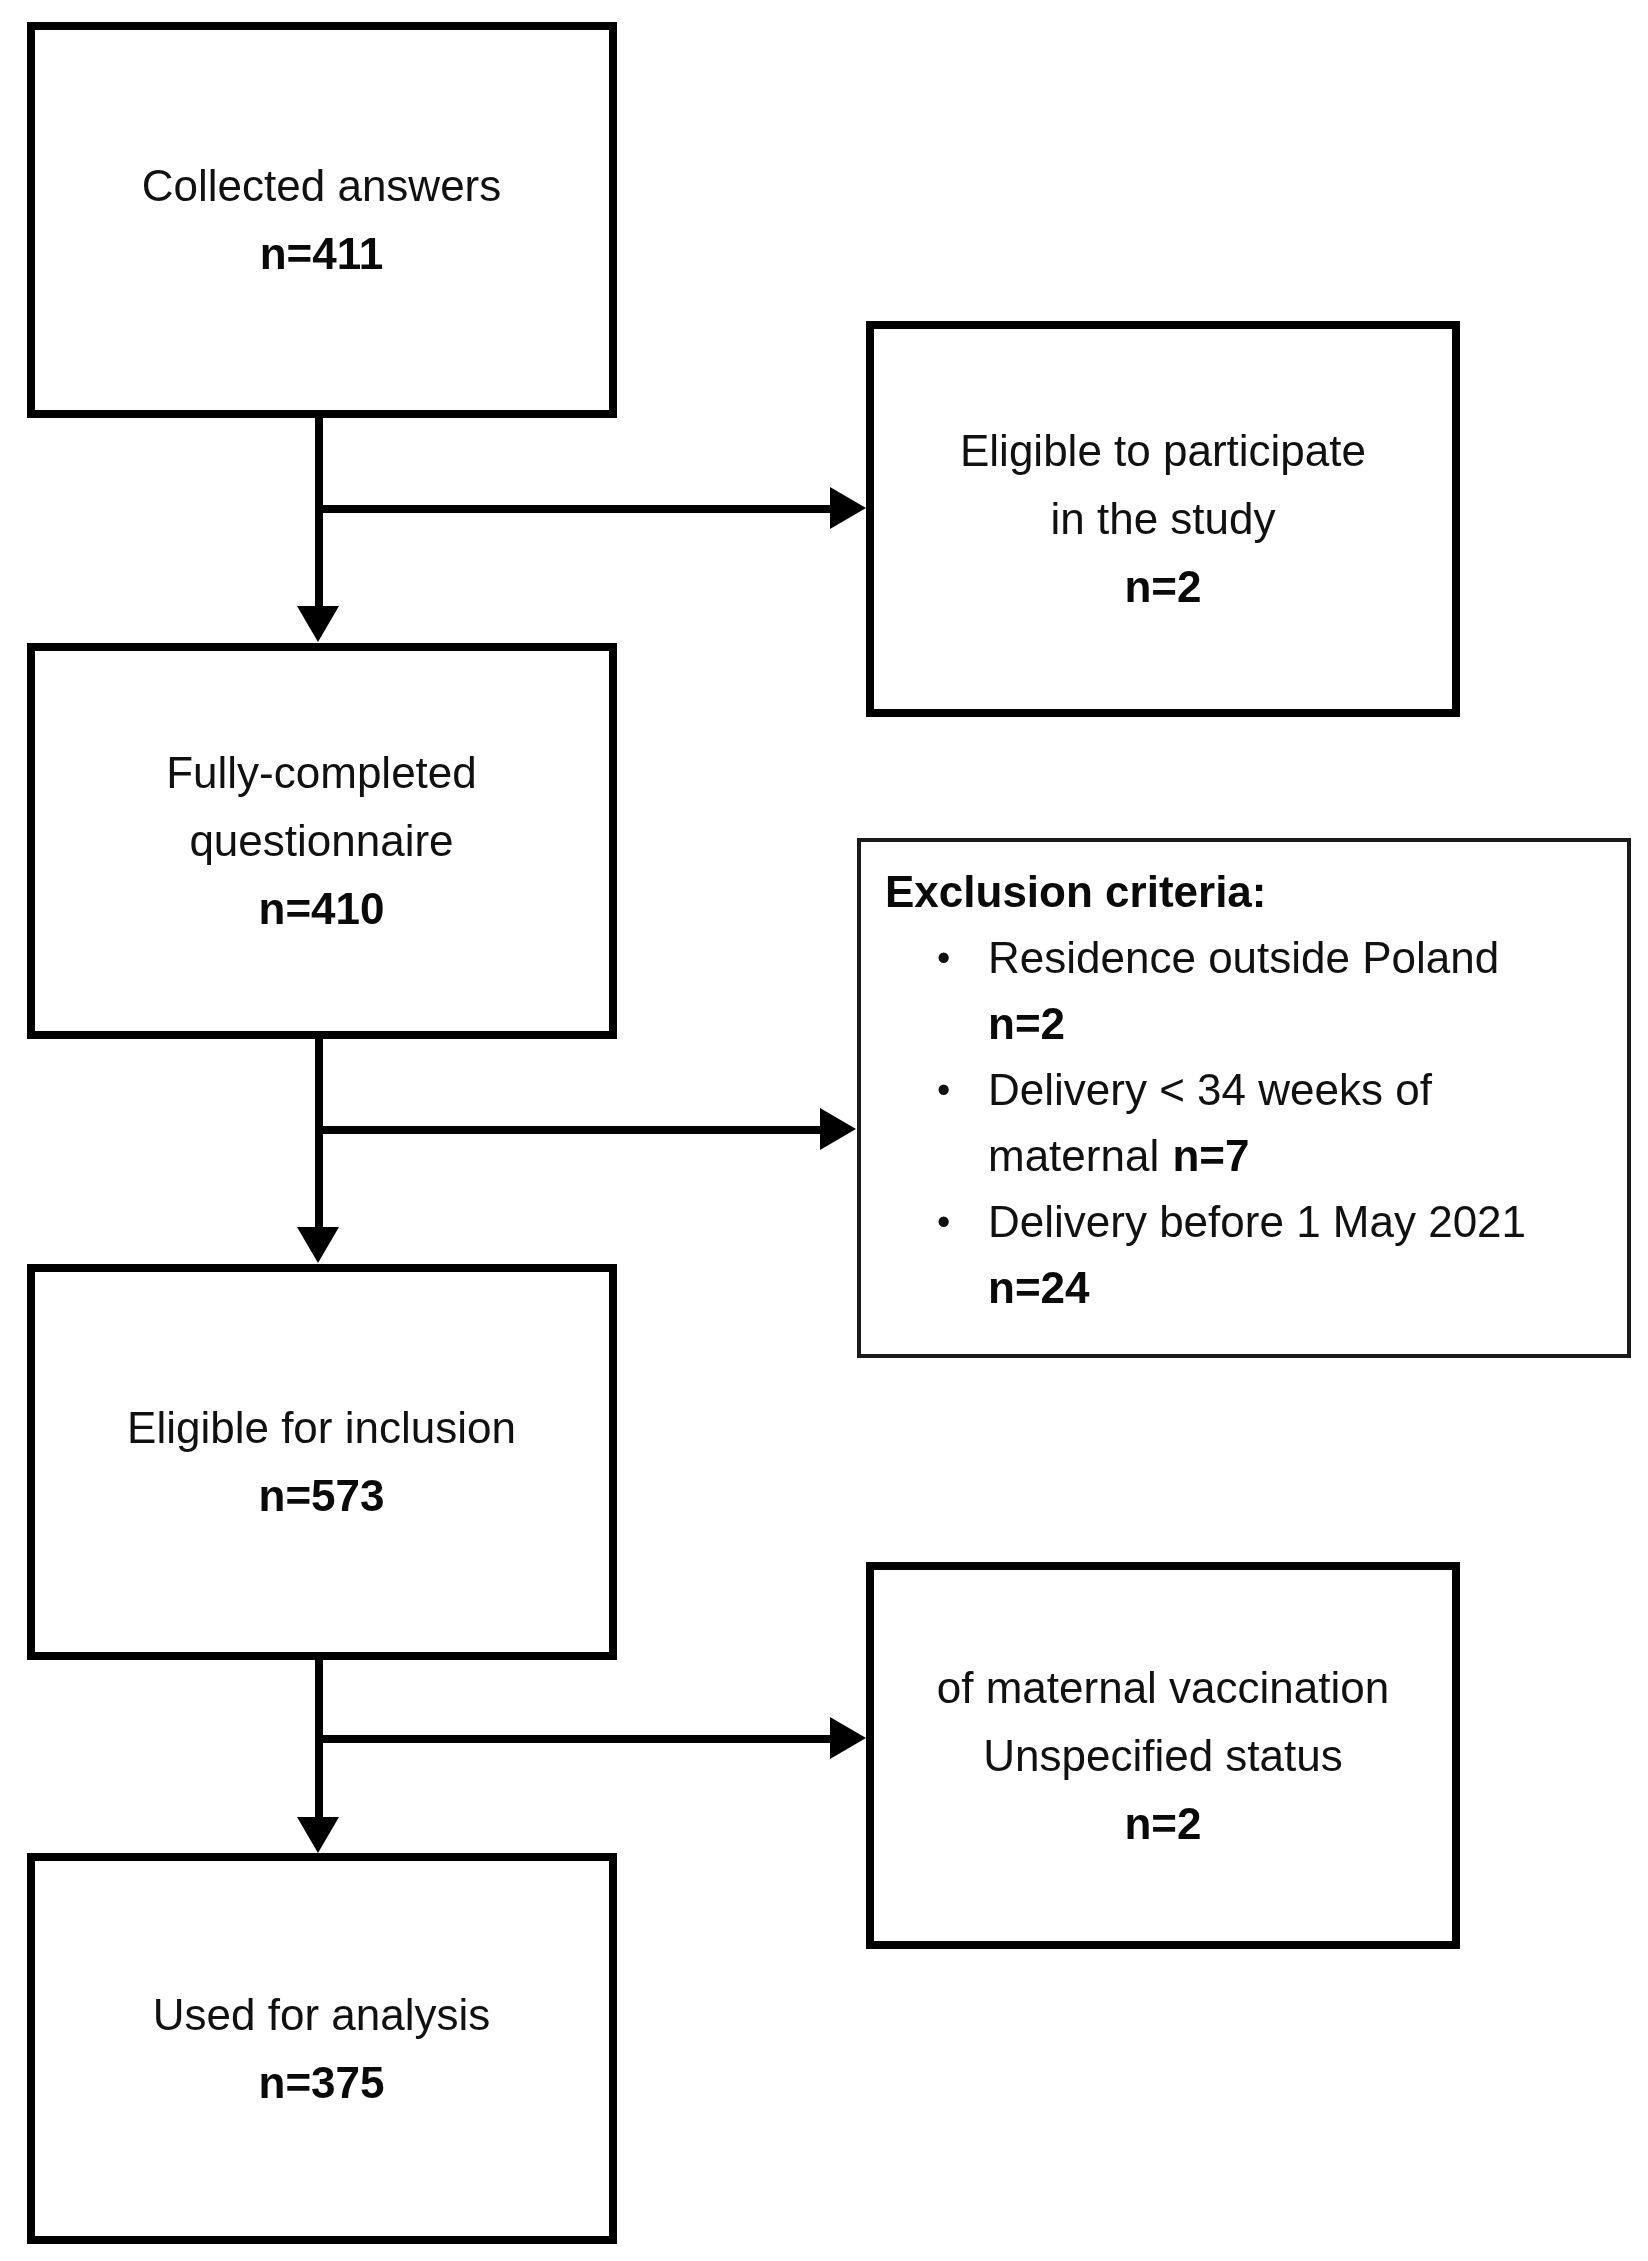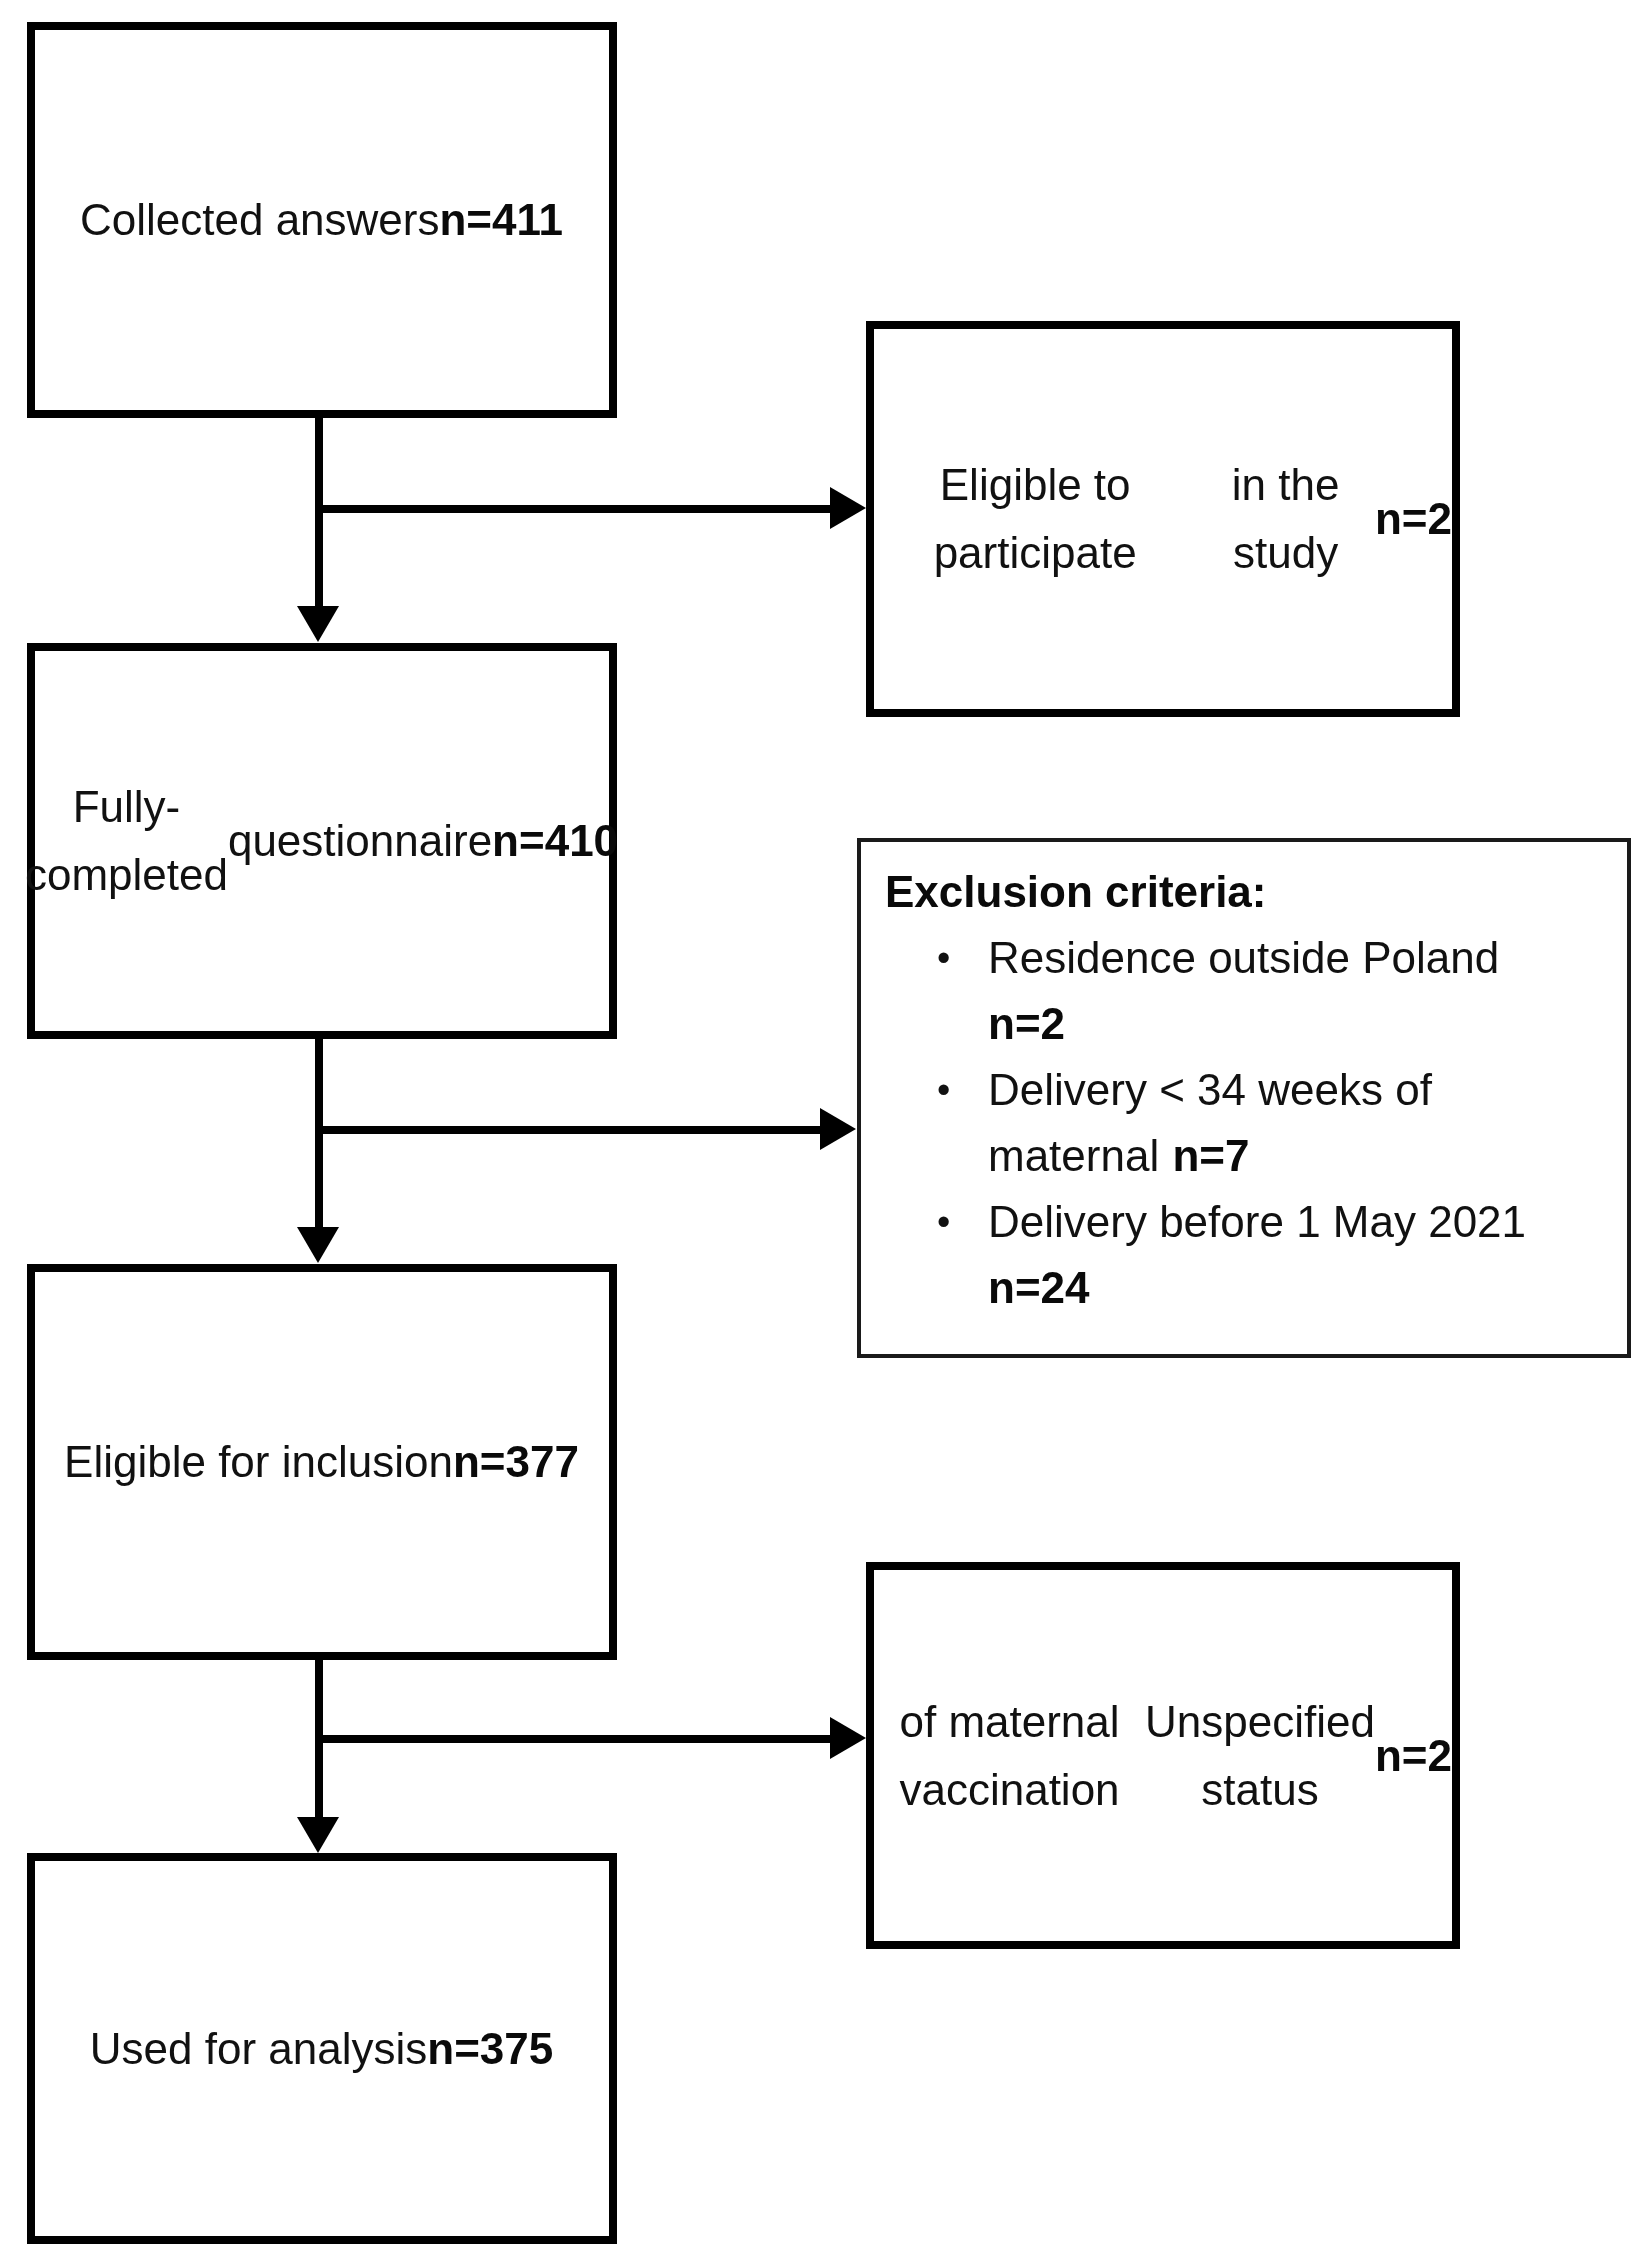--- a/index.html
+++ b/index.html
@@ -16,21 +16,21 @@
     color: #111111;
   }
 
   
   .box {
     position: absolute;
     background: #ffffff;
     border: 8.3px solid #000000;
     box-sizing: border-box;
     display: flex;
-    flex-direction: row;
+    flex-direction: column;
     justify-content: center;
     align-items: center;
     text-align: center;
     font-size: 44px;
     line-height: 68px;
   }
   .box .bold, .ex-bold {
     font-weight: bold;
     color: #0a0a0a;
   }
@@ -123,21 +123,21 @@
   </div>
 
   <div class="box" id="box-completed">
     <div>Fully-completed</div>
     <div>questionnaire</div>
     <div class="bold">n=410</div>
   </div>
 
   <div class="box" id="box-eligible">
     <div>Eligible for inclusion</div>
-    <div class="bold">n=377</div>
+    <div class="bold">n=573</div>
   </div>
 
   <div class="box" id="box-analysis">
     <div>Used for analysis</div>
     <div class="bold">n=375</div>
   </div>
 
   <div class="box" id="box-refusal">
     <div>Eligible to participate</div>
     <div>in the study</div>

